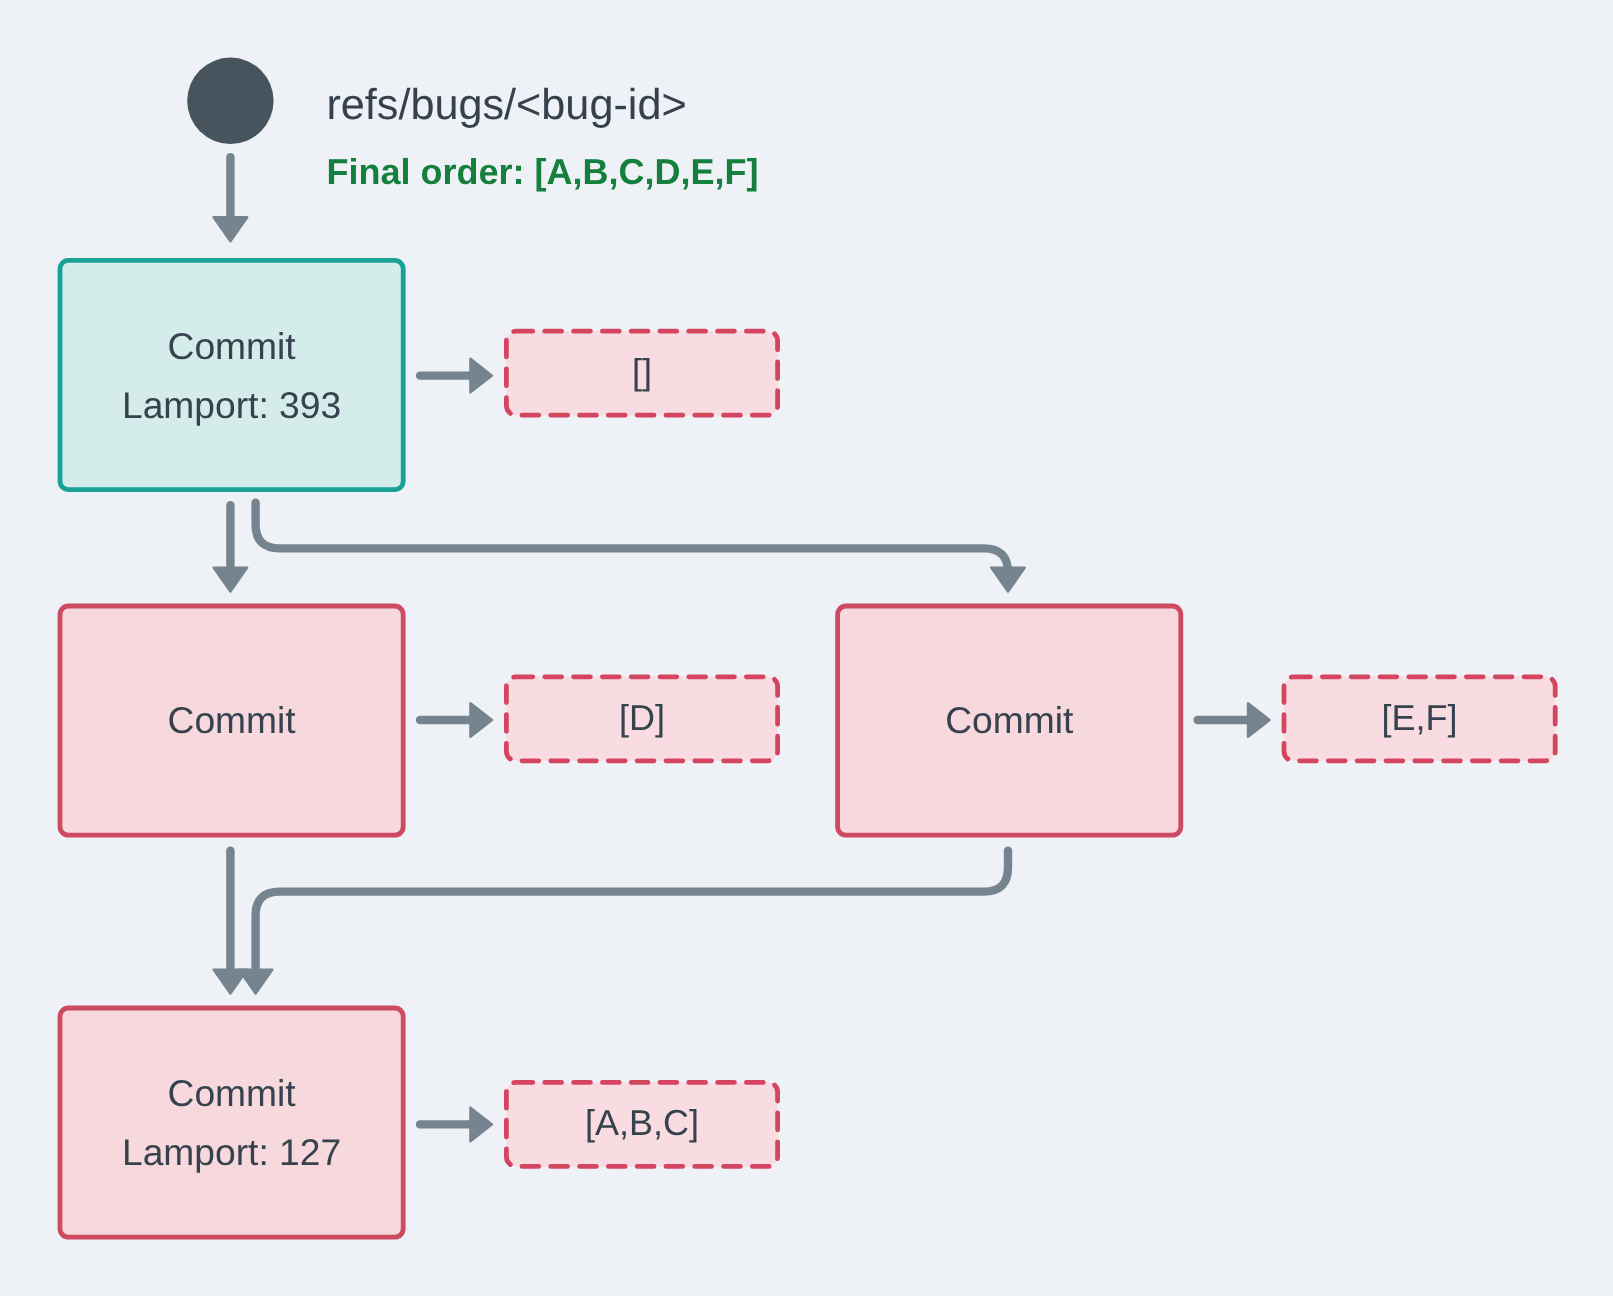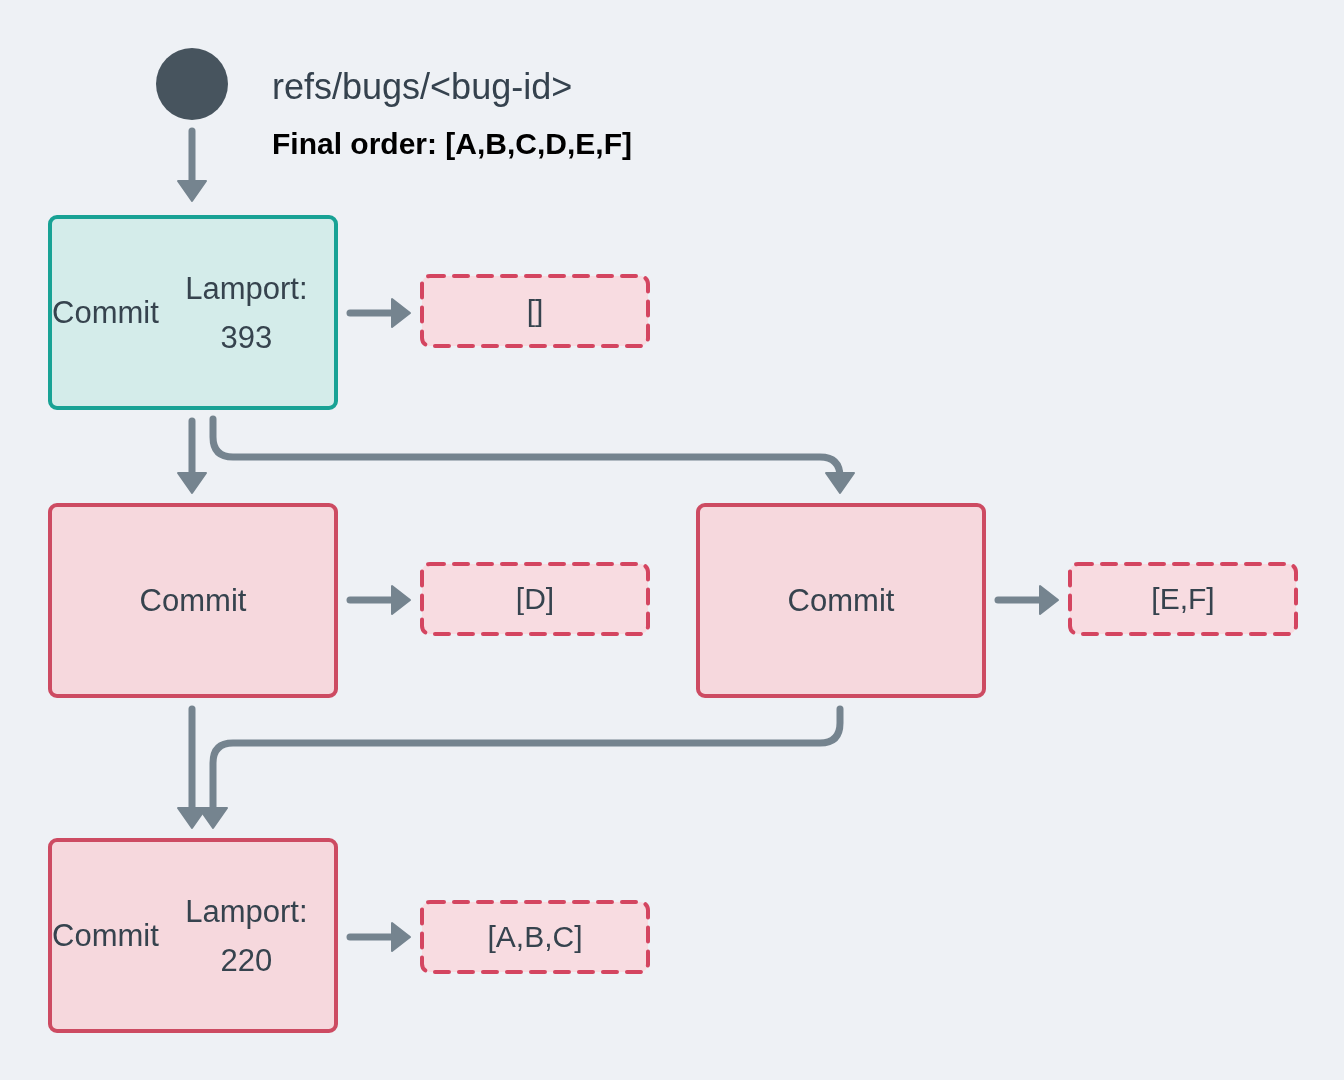--- a/index.html
+++ b/index.html
@@ -35,30 +35,30 @@
     line-height: 37px;
     color: #35424e;
     white-space: nowrap;
   }
   .hdr-final {
     position: absolute;
     left: 272px; top: 125px;
     font-size: 30px;
     line-height: 37px;
     font-weight: bold;
-    color: #000000;
+    color: #15803d;
     white-space: nowrap;
   }
   .commit-box {
     position: absolute;
     width: 290px; height: 195px;
     box-sizing: border-box;
     border-radius: 9px;
     display: flex;
-    flex-direction: row;
+    flex-direction: column;
     align-items: center;
     justify-content: center;
     text-align: center;
     color: #36434e;
     font-size: 31px;
     line-height: 49px;
   }
   .commit-box.teal {
     border: 4px solid #18a295;
     background: #d4ecea;
@@ -136,21 +136,21 @@
   <div class="commit-box pink pos-commit-246">
     <div>Commit</div>
   </div>
 
   <div class="commit-box pink pos-commit-537">
     <div>Commit</div>
   </div>
 
   <div class="commit-box pink pos-commit-127">
     <div>Commit</div>
-    <div>Lamport: 220</div>
+    <div>Lamport: 127</div>
   </div>
 
   <div class="payload-label pos-payload-864">[]</div>
   <div class="payload-label pos-payload-246">[D]</div>
   <div class="payload-label pos-payload-127">[A,B,C]</div>
   <div class="payload-label pos-payload-537">[E,F]</div>
 
 </div>
 
 </body></html>

